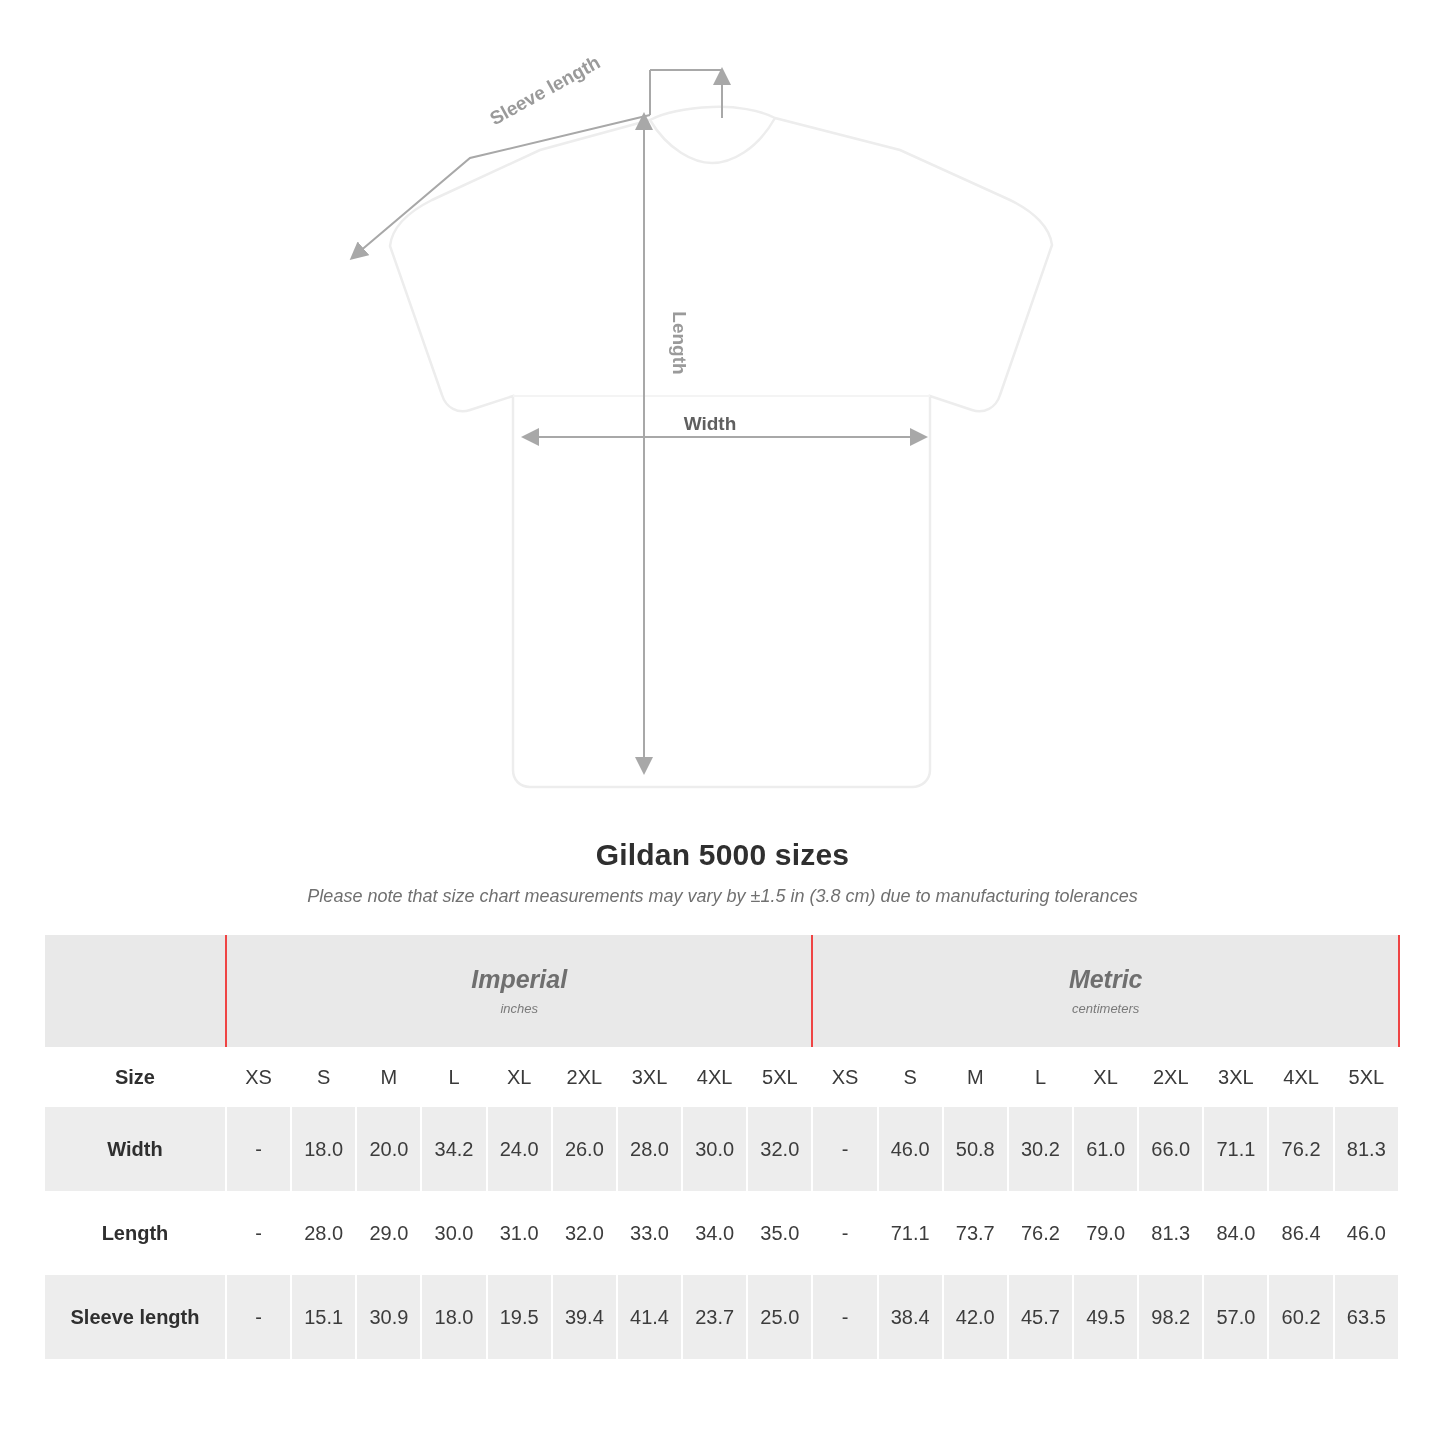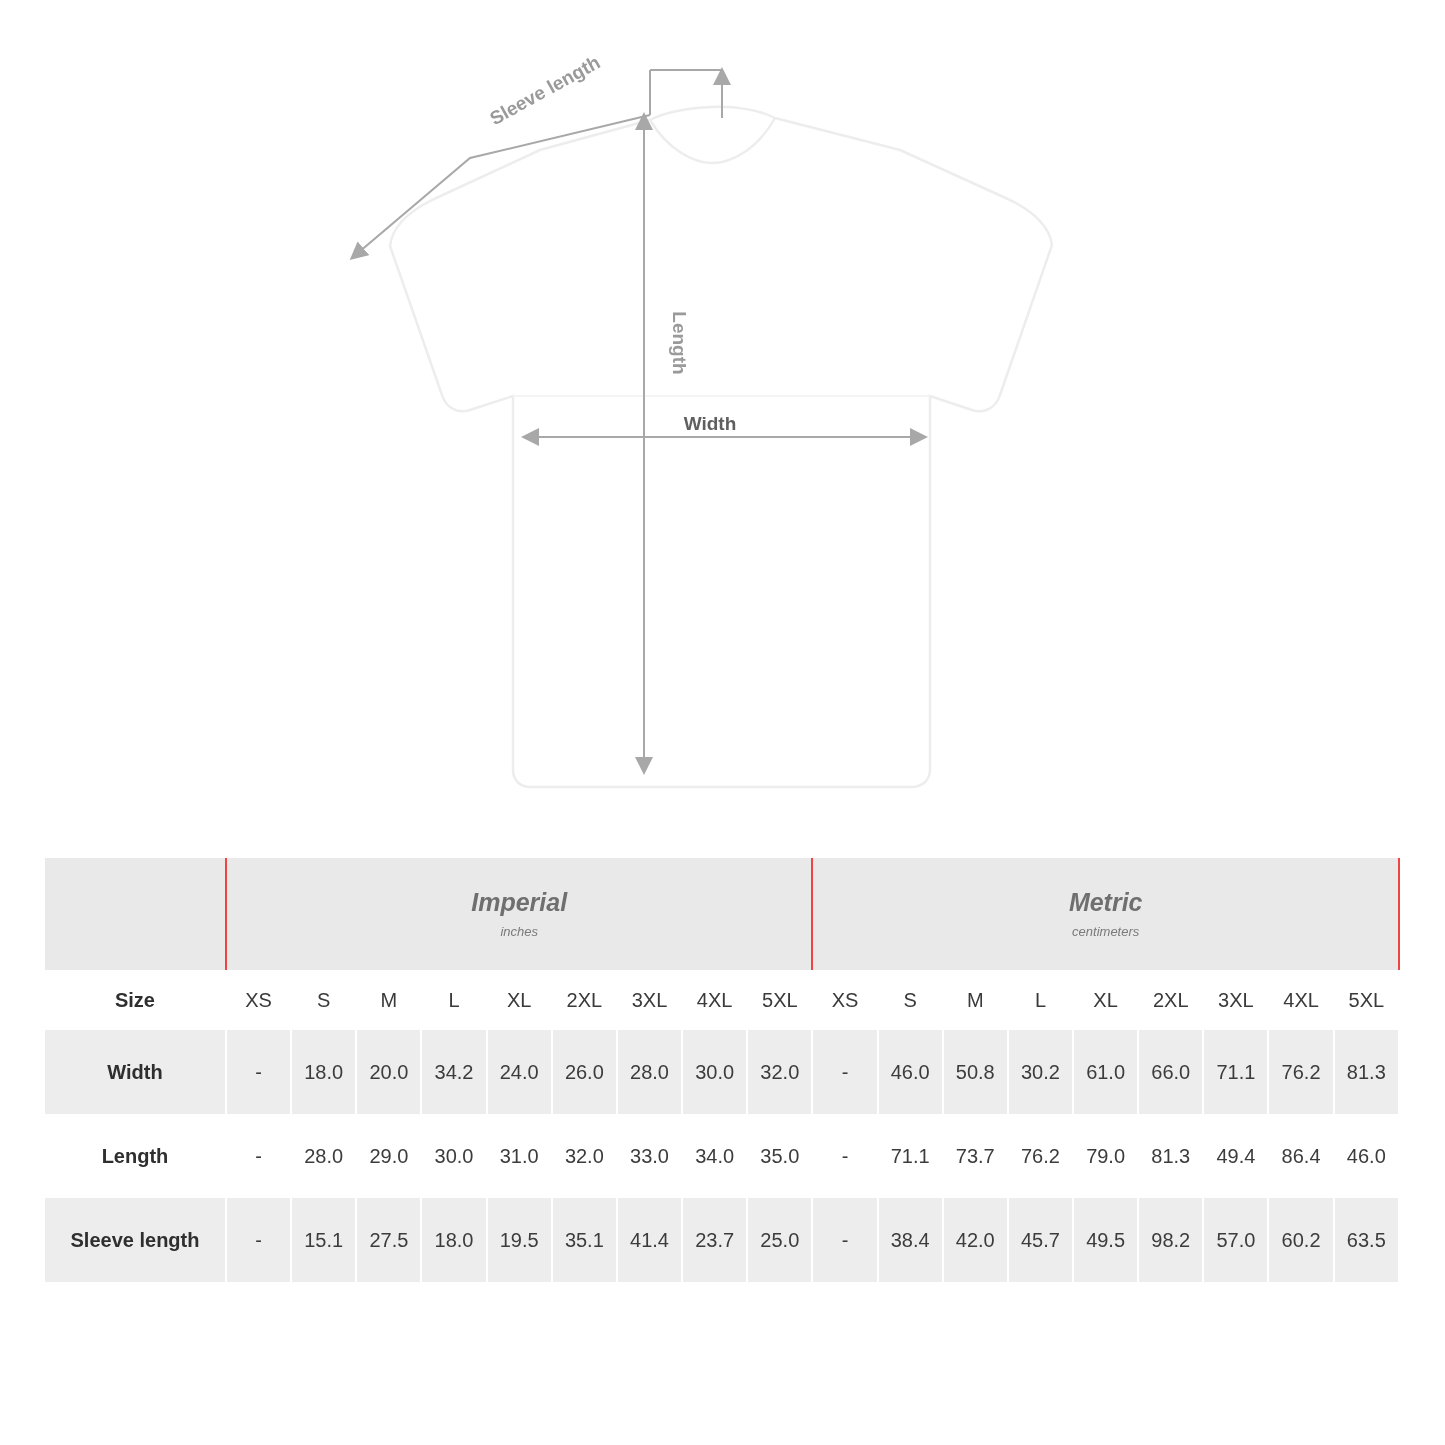--- a/index.html
+++ b/index.html
@@ -182,20 +182,24 @@
       </g>
 
       <text x="548" y="96" transform="rotate(-29 548 96)" font-family="Liberation Sans, sans-serif" font-size="19" font-weight="bold" fill="#9a9a9a" text-anchor="middle">Sleeve length</text>
 
       <text x="673" y="343" transform="rotate(90 673 343)" font-family="Liberation Sans, sans-serif" font-size="19" font-weight="bold" fill="#9a9a9a" text-anchor="middle">Length</text>
 
       <text x="710" y="430" font-family="Liberation Sans, sans-serif" font-size="19" font-weight="bold" fill="#5f5f5f" text-anchor="middle">Width</text>
     </svg>
   </div>
 
+  <div class="title-block">
+    <div class="chart-title">Gildan 5000 sizes</div>
+    <div class="chart-note">Please note that size chart measurements may vary by ±1.5 in (3.8 cm) due to manufacturing tolerances</div>
+  </div>
 
   <div class="table-wrap">
     <table class="size-table">
       <colgroup>
         <col style="width:175px">
         <col style="width:63px">
           <col style="width:63px">
           <col style="width:63px">
         <col style="width:63px">
           <col style="width:63px">
@@ -279,32 +283,32 @@
           <td>32.0</td>
           <td>33.0</td>
           <td>34.0</td>
           <td>35.0</td>
           <td>-</td>
           <td>71.1</td>
           <td>73.7</td>
           <td>76.2</td>
           <td>79.0</td>
           <td>81.3</td>
-          <td>49.4</td>
+          <td>84.0</td>
           <td>86.4</td>
           <td>46.0</td>
         </tr>
         <tr class="band-odd">
           <td class="rowlabel">Sleeve length</td>
           <td>-</td>
           <td>15.1</td>
-          <td>27.5</td>
+          <td>30.9</td>
           <td>18.0</td>
           <td>19.5</td>
-          <td>35.1</td>
+          <td>39.4</td>
           <td>41.4</td>
           <td>23.7</td>
           <td>25.0</td>
           <td>-</td>
           <td>38.4</td>
           <td>42.0</td>
           <td>45.7</td>
           <td>49.5</td>
           <td>98.2</td>
           <td>57.0</td>

